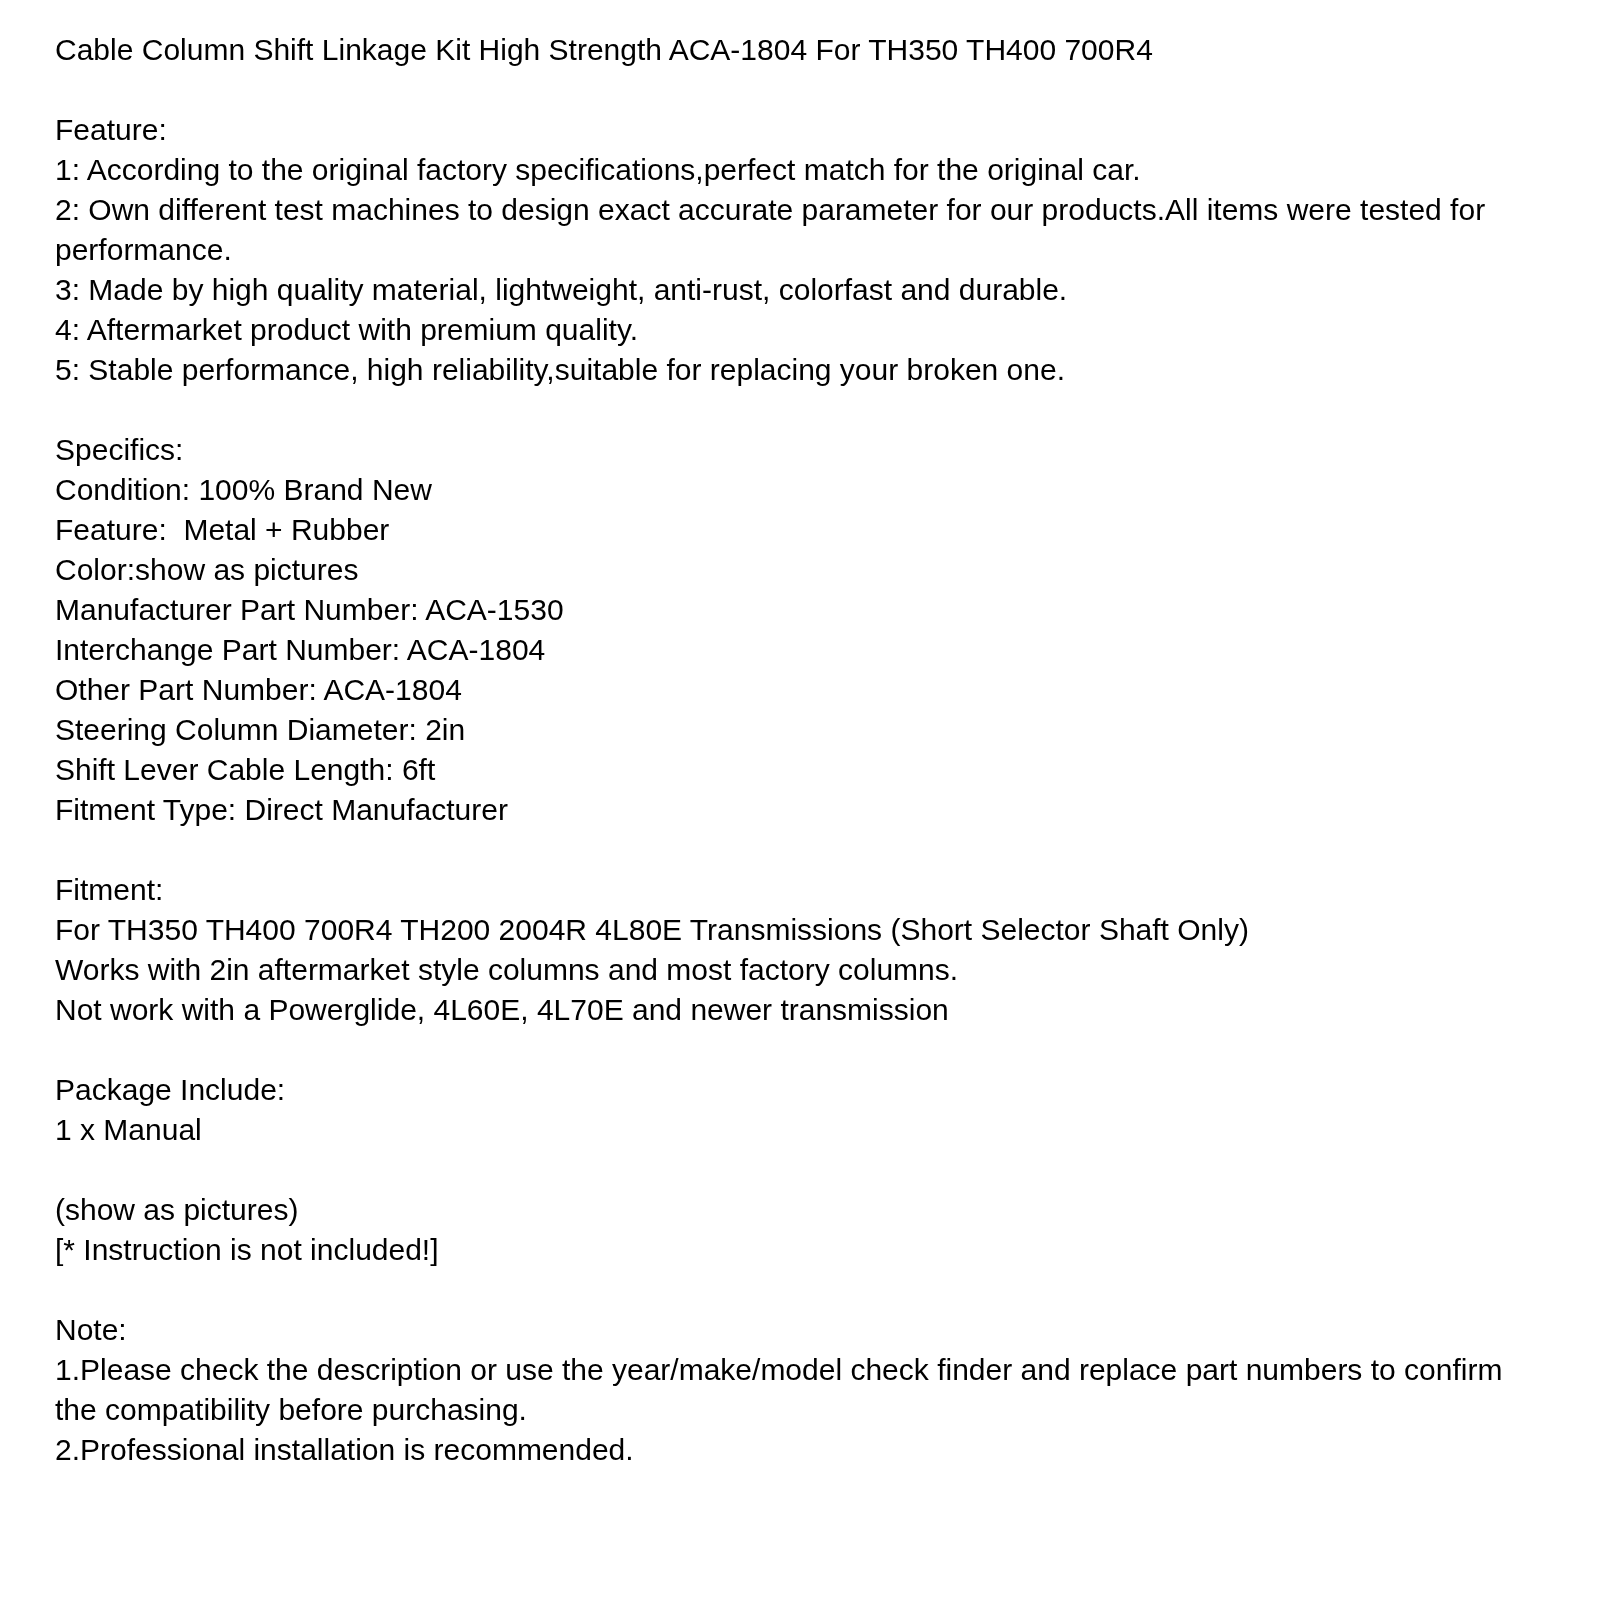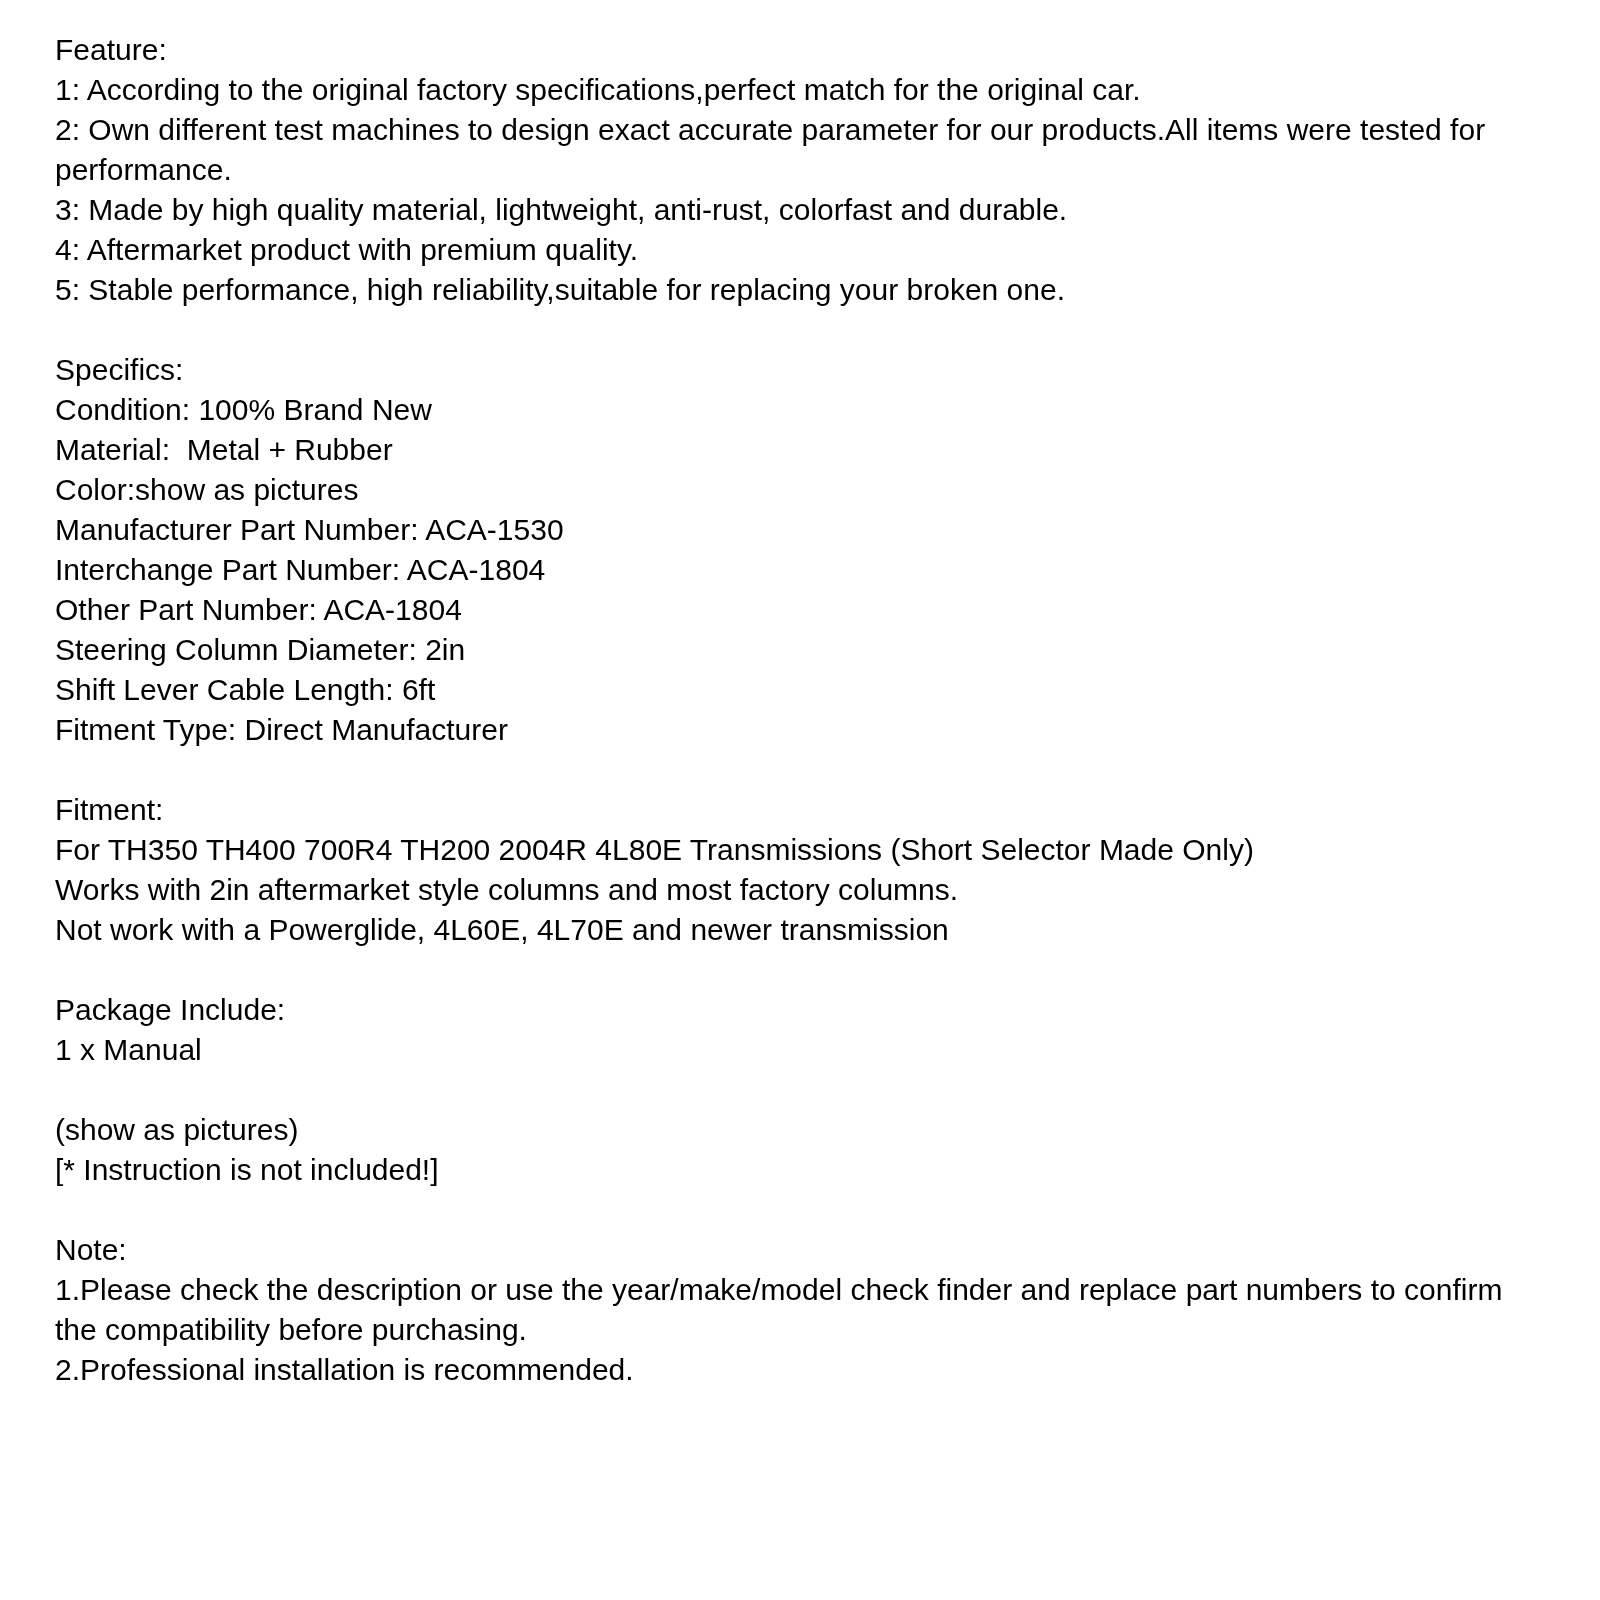--- a/index.html
+++ b/index.html
@@ -24,47 +24,50 @@
     min-height: 40px;
     font-weight: 400;
     letter-spacing: 0;
   }
 </style>
 </head>
 <body>
 
 <main>
 
+  <section>
+    <div class="line">Cable Column Shift Linkage Kit High Strength ACA-1804 For TH350 TH400 700R4</div>
+  </section>
 
   <section>
     <div class="line">Feature:</div>
     <div class="line">1: According to the original factory specifications,perfect match for the original car.</div>
     <div class="line">2: Own different test machines to design exact accurate parameter for our products.All items were tested for</div>
     <div class="line">performance.</div>
     <div class="line">3: Made by high quality material, lightweight, anti-rust, colorfast and durable.</div>
     <div class="line">4: Aftermarket product with premium quality.</div>
     <div class="line">5: Stable performance, high reliability,suitable for replacing your broken one.</div>
   </section>
 
   <section>
     <div class="line">Specifics:</div>
     <div class="line">Condition: 100% Brand New</div>
-    <div class="line">Material:  Metal + Rubber</div>
+    <div class="line">Feature:  Metal + Rubber</div>
     <div class="line">Color:show as pictures</div>
     <div class="line">Manufacturer Part Number: ACA-1530</div>
     <div class="line">Interchange Part Number: ACA-1804</div>
     <div class="line">Other Part Number: ACA-1804</div>
     <div class="line">Steering Column Diameter: 2in</div>
     <div class="line">Shift Lever Cable Length: 6ft</div>
     <div class="line">Fitment Type: Direct Manufacturer</div>
   </section>
 
   <section>
     <div class="line">Fitment:</div>
-    <div class="line">For TH350 TH400 700R4 TH200 2004R 4L80E Transmissions (Short Selector Made Only)</div>
+    <div class="line">For TH350 TH400 700R4 TH200 2004R 4L80E Transmissions (Short Selector Shaft Only)</div>
     <div class="line">Works with 2in aftermarket style columns and most factory columns.</div>
     <div class="line">Not work with a Powerglide, 4L60E, 4L70E and newer transmission</div>
   </section>
 
   <section>
     <div class="line">Package Include:</div>
     <div class="line">1 x Manual</div>
   </section>
 
   <section>

